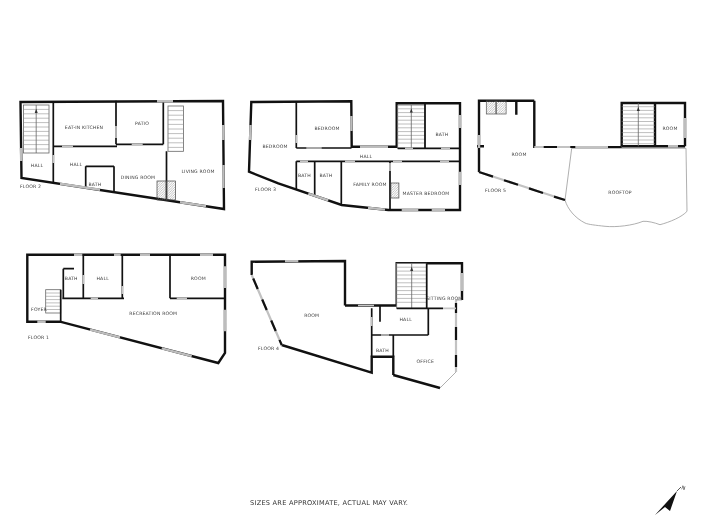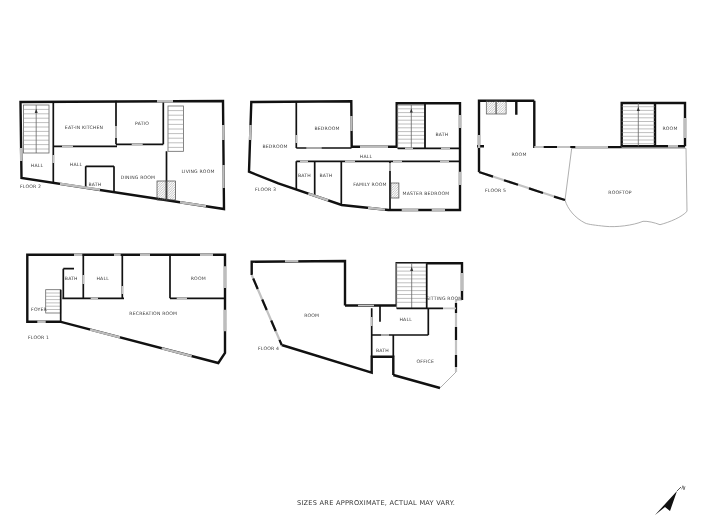--- a/index.html
+++ b/index.html
@@ -11,21 +11,21 @@
   .wall{stroke:#111;stroke-width:2.4;fill:none;stroke-linecap:butt;}
   .wallfill{stroke:#111;stroke-width:2.4;fill:#fff;}
   .inner{stroke:#111;stroke-width:1.7;fill:none;}
   .win{stroke:#bdbdbd;stroke-width:2.4;fill:none;}
   .door{stroke:#c6c6c6;stroke-width:1.7;fill:none;}
   .winbase{stroke:#c2c2c2;stroke-width:2.2;fill:none;}
   .wdash{stroke:#111;stroke-width:2.2;fill:none;}
   .thin{stroke:#9a9a9a;stroke-width:.8;fill:none;}
   .stair{stroke:#666;stroke-width:.8;fill:#fff;}
   .tread{stroke:#8a8a8a;stroke-width:.55;fill:none;}
-  .disclaimer{position:absolute;left:250px;top:499px;width:205px;text-align:right;
+  .disclaimer{position:absolute;left:250px;top:499px;width:205px;text-align:left;
               font-size:6.6px;color:#333;letter-spacing:.25px;}
 </style>
 </head>
 <body>
 
 <div class="canvas">
 
   <svg width="0" height="0" style="position:absolute">
     <defs>
       <pattern id="hatch" patternUnits="userSpaceOnUse" width="2.4" height="2.4">

